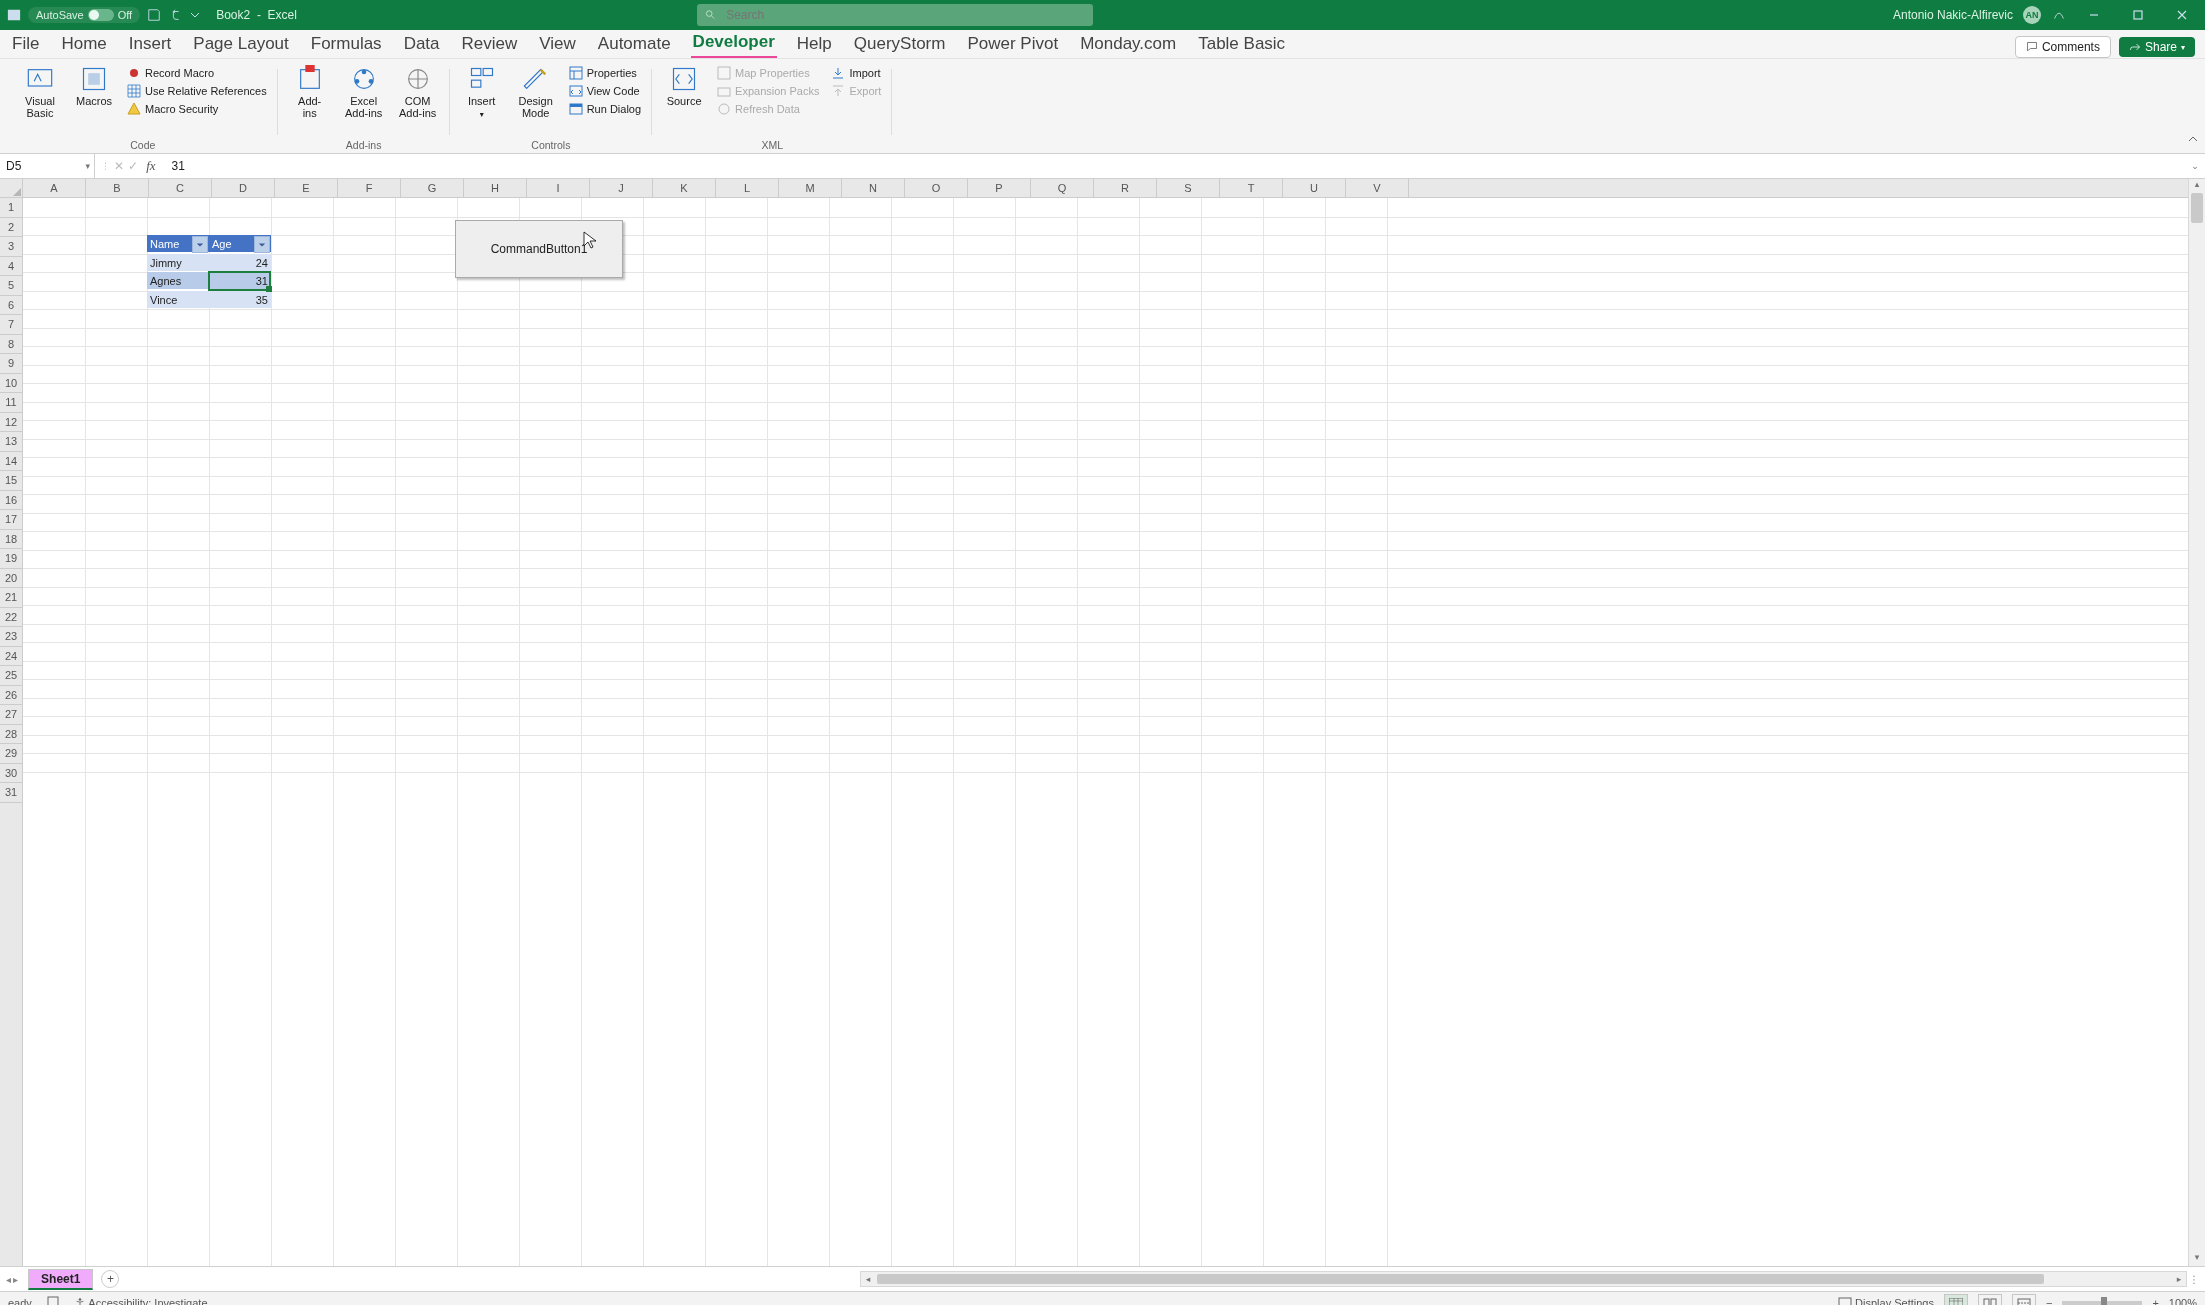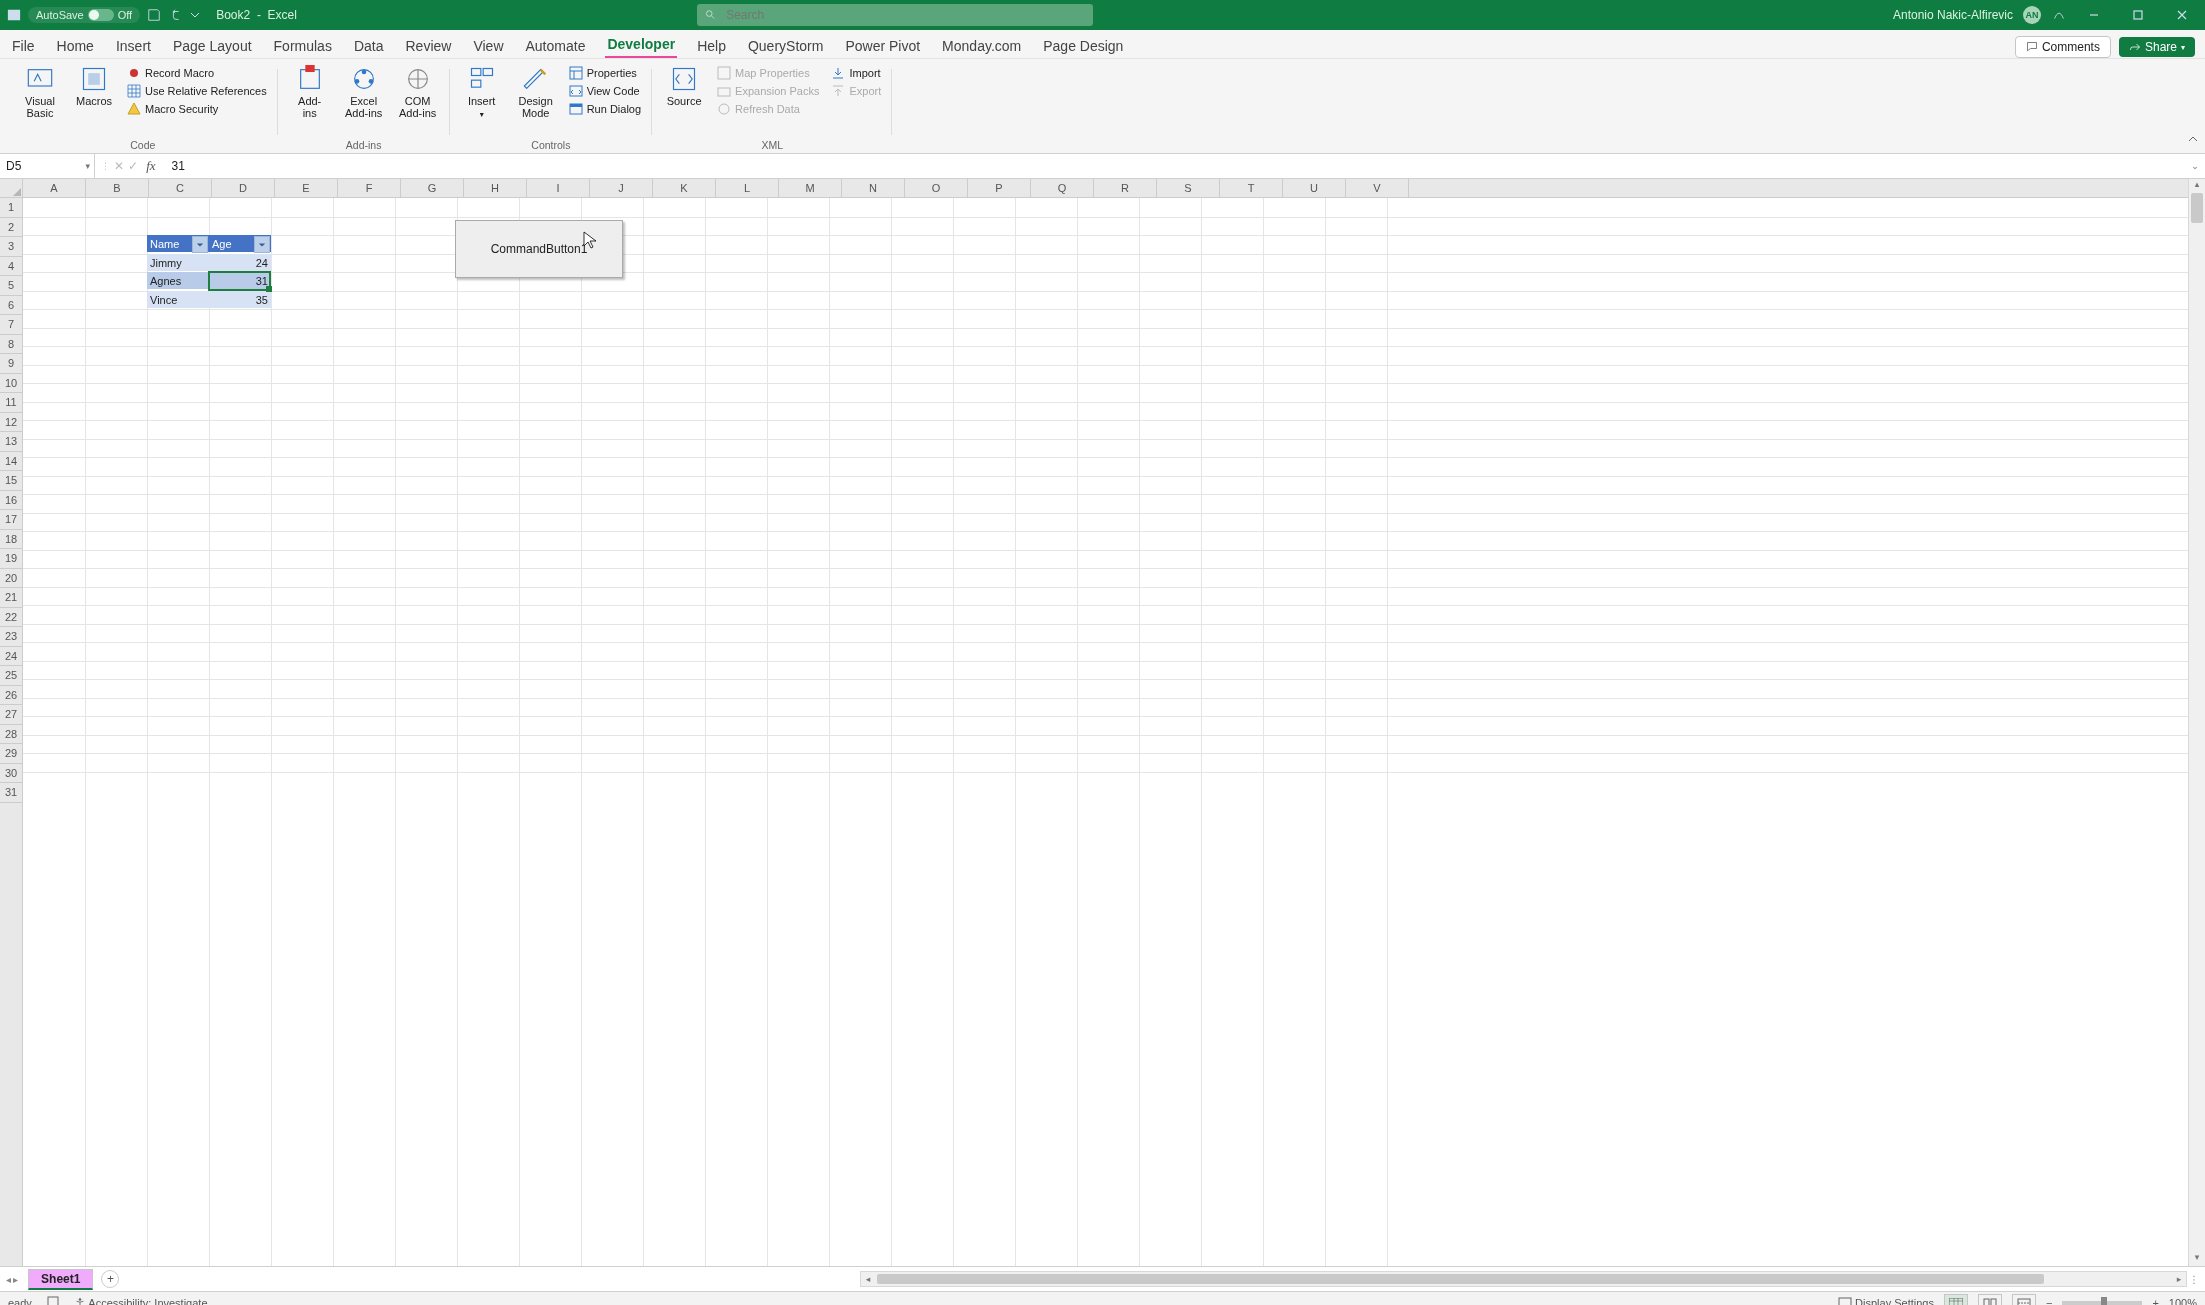--- a/index.html
+++ b/index.html
@@ -12,21 +12,21 @@
 .tb-icon svg{width:14px;height:14px;fill:#cde}
 .doc-title{margin-left:10px;color:#d9f2e3;font-size:12px}
 .searchbar{flex:0 0 380px;margin:0 auto;height:22px;background:#5aa67a;border-radius:3px;display:flex;align-items:center;padding:0 8px;color:#d9f2e3}
 .searchbar svg{width:12px;height:12px;fill:#d9f2e3;margin-right:8px}
 .searchbar input{background:transparent;border:none;outline:none;color:#d9f2e3;font-size:12px;width:100%}
 .titlebar .right{display:flex;align-items:center;gap:10px;margin-left:auto}
 .avatar{width:18px;height:18px;border-radius:50%;background:#a8d4ba;color:#0f7c41;font-size:9px;display:flex;align-items:center;justify-content:center;font-weight:600}
 .win-btn{width:34px;height:24px;display:flex;align-items:center;justify-content:center}
 .win-btn svg{width:10px;height:10px;fill:none;stroke:#cde;stroke-width:1.2}
 .ribbon-tabs{height:28px;background:#f5f5f5;border-bottom:1px solid #e3e3e3;display:flex;align-items:flex-end;padding:0 10px;gap:18px}
-.ribbon-tabs .tab{font-size:14px;color:#444;padding:4px 2px;cursor:pointer}
+.ribbon-tabs .tab{font-size:17px;color:#444;padding:4px 2px;cursor:pointer}
 .ribbon-tabs .tab.active{color:#107c41;border-bottom:2px solid #ec4899;font-weight:600}
 .ribbon-right{margin-left:auto;display:flex;gap:8px;align-items:center}
 .btn-comments{border:1px solid #c6c6c6;background:#fff;border-radius:4px;padding:3px 10px;font-size:12px;display:flex;align-items:center;gap:4px}
 .btn-share{background:#107c41;color:#fff;border-radius:4px;padding:3px 10px;font-size:12px;display:flex;align-items:center;gap:4px}
 .ribbon{height:90px;background:#f5f5f5;border-bottom:1px solid #d0d0d0;display:flex;padding:4px 8px 0 8px;gap:0;position:relative}
 .group{display:flex;flex-direction:column;align-items:center;padding:0 8px;position:relative}
 .group::after{content:"";position:absolute;right:0;top:6px;bottom:18px;width:1px;background:#ddd}
 .group:last-child::after{display:none}
 .group-body{display:flex;gap:6px;align-items:flex-start;height:68px}
 .group-label{font-size:10.5px;color:#666;margin-top:auto;padding-bottom:2px}
@@ -162,21 +162,21 @@
     <div class="tab">Formulas</div>
     <div class="tab">Data</div>
     <div class="tab">Review</div>
     <div class="tab">View</div>
     <div class="tab">Automate</div>
     <div class="tab active">Developer</div>
     <div class="tab">Help</div>
     <div class="tab">QueryStorm</div>
     <div class="tab">Power Pivot</div>
     <div class="tab">Monday.com</div>
-    <div class="tab">Page Design</div>
+    <div class="tab">Table Basic</div>
     <div class="ribbon-right">
     <div class="btn-comments">
       <svg width="12" height="12" viewBox="0 0 16 16">
           <path d="M2 2h12v8H6l-4 3z" fill="none" stroke="#555"></path>
         </svg>
       <span>Comments</span>
     </div>
     <div class="btn-share">
       <svg width="12" height="12" viewBox="0 0 16 16">
           <path d="M10 4l4 4-4 4M14 8H5a3 3 0 00-3 3v1" fill="none" stroke="#fff"></path>

